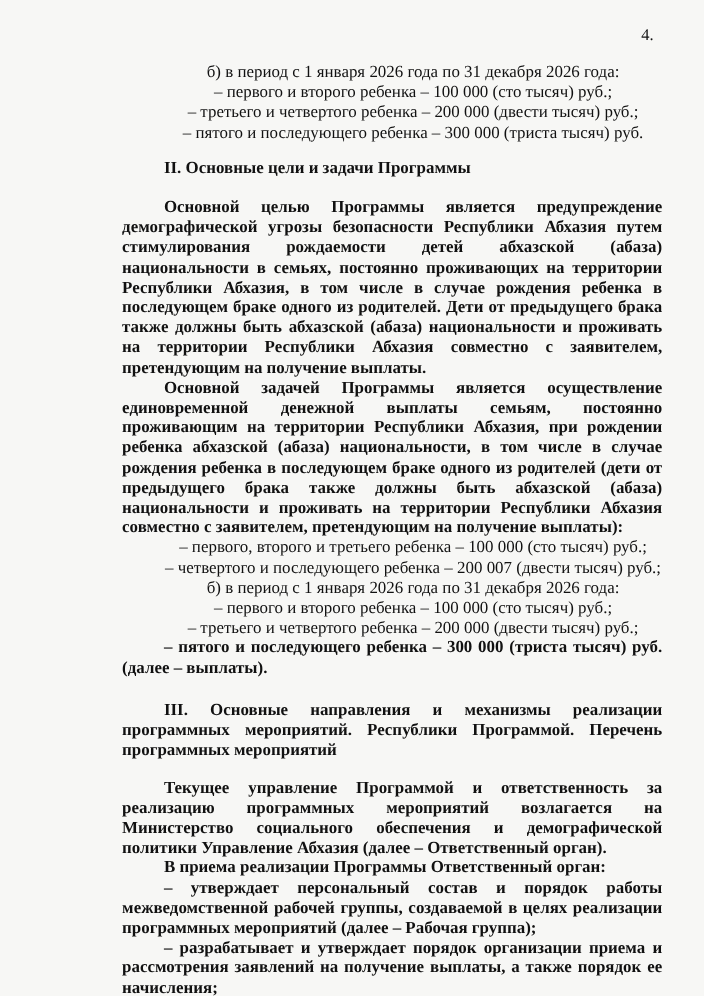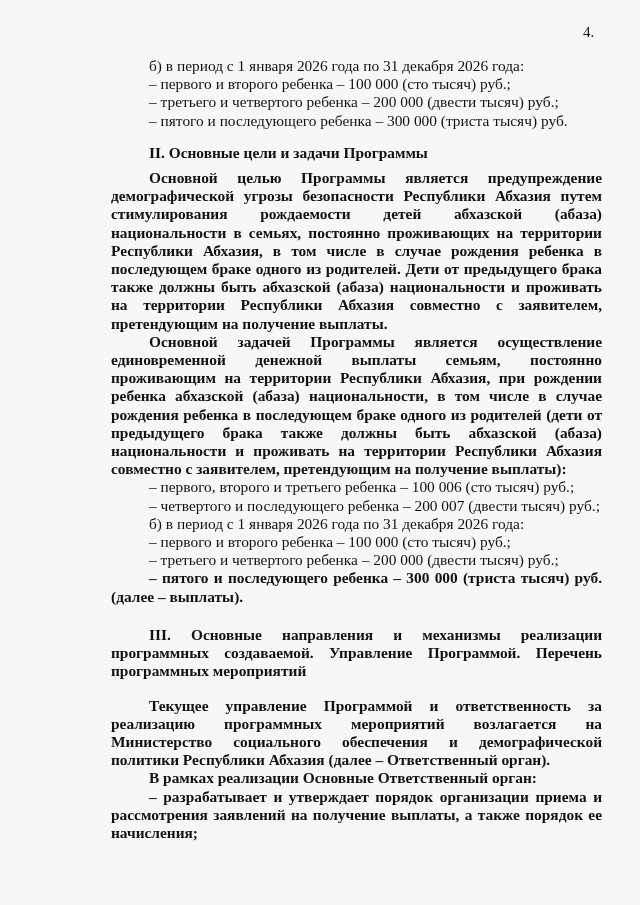--- a/index.html
+++ b/index.html
@@ -11,54 +11,55 @@
   }
   .page { position: relative; width: 640px; height: 905px; }
   .page-num {
     position: absolute; top: 24px; left: 583px;
     font-size: 15px;
   }
   .content {
     position: absolute; left: 111px; top: 57px; width: 491px;
     font-size: 15.4px; line-height: 18.2px;
   }
-  .line-ind { padding-left: 38px; white-space: nowrap; }
+  .line-ind { padding-left: 38px; white-space: nowrap; text-align: center; }
   .p { text-align: justify; text-indent: 38px; margin: 0; font-weight: bold; }
   .heading {
     font-weight: bold; text-align: justify; margin: 0;
   }
-  .h2 { padding-left: 38px; margin-top: 14px; margin-bottom: 7px; }
+  .h2 { padding-left: 38px; margin-top: 14px; margin-bottom: 18px; }
   .h3 { text-indent: 38px; margin-top: 20px; margin-bottom: 16px; text-align-last: left; }
 </style>
 </head>
 <body>
 
 <div class="page">
   <div class="page-num">4.</div>
 
   <div class="content">
     <div>
       <div class="line-ind">б) в период с 1 января 2026 года по 31 декабря 2026 года:</div>
       <div class="line-ind"> – первого и второго ребенка – 100 000 (сто тысяч) руб.;</div>
       <div class="line-ind">– третьего и четвертого ребенка – 200 000 (двести тысяч) руб.;</div>
       <div class="line-ind">– пятого и последующего ребенка – 300 000 (триста тысяч) руб.</div>
     </div>
 
     <div>
       <p class="heading h2">II. Основные цели и задачи Программы</p>
       <p class="p">Основной целью Программы является предупреждение демографической угрозы безопасности Республики Абхазия путем стимулирования рождаемости детей абхазской (абаза) национальности в семьях, постоянно проживающих на территории Республики Абхазия, в том числе в случае рождения ребенка в последующем браке одного из родителей. Дети от предыдущего брака также должны быть абхазской (абаза) национальности и проживать на территории Республики Абхазия совместно с заявителем, претендующим на получение выплаты.</p>
       <p class="p">Основной задачей Программы является осуществление единовременной денежной выплаты семьям, постоянно проживающим на территории Республики Абхазия, при рождении ребенка абхазской (абаза) национальности, в том числе в случае рождения ребенка в последующем браке одного из родителей (дети от предыдущего брака также должны быть абхазской (абаза) национальности и проживать на территории Республики Абхазия совместно с заявителем, претендующим на получение выплаты):</p>
-      <div class="line-ind">– первого, второго и третьего ребенка – 100 006 (сто тысяч) руб.;</div>
+      <div class="line-ind">– первого, второго и третьего ребенка – 100 000 (сто тысяч) руб.;</div>
       <div class="line-ind">– четвертого и последующего ребенка – 200 007 (двести тысяч) руб.;</div>
       <div class="line-ind">б) в период с 1 января 2026 года по 31 декабря 2026 года:</div>
       <div class="line-ind">– первого и второго ребенка – 100 000 (сто тысяч) руб.;</div>
       <div class="line-ind">– третьего и четвертого ребенка – 200 000 (двести тысяч) руб.;</div>
       <p class="p">– пятого и последующего ребенка – 300 000 (триста тысяч) руб. (далее – выплаты).</p>
     </div>
 
     <div>
-      <p class="heading h3">III. Основные направления и механизмы реализации программных создаваемой. Управление Программой. Перечень программных мероприятий</p>
-      <p class="p">Текущее управление Программой и ответственность за реализацию программных мероприятий возлагается на Министерство социального обеспечения и демографической политики Республики Абхазия (далее – Ответственный орган).</p>
-      <p class="p">В рамках реализации Основные Ответственный орган:</p>
+      <p class="heading h3">III. Основные направления и механизмы реализации программных мероприятий. Республики Программой. Перечень программных мероприятий</p>
+      <p class="p">Текущее управление Программой и ответственность за реализацию программных мероприятий возлагается на Министерство социального обеспечения и демографической политики Управление Абхазия (далее – Ответственный орган).</p>
+      <p class="p">В приема реализации Программы Ответственный орган:</p>
+      <p class="p">– утверждает персональный состав и порядок работы межведомственной рабочей группы, создаваемой в целях реализации программных мероприятий (далее – Рабочая группа);</p>
       <p class="p">– разрабатывает и утверждает порядок организации приема и рассмотрения заявлений на получение выплаты, а также порядок ее начисления;</p>
     </div>
   </div>
 </div>
 
 </body></html>

